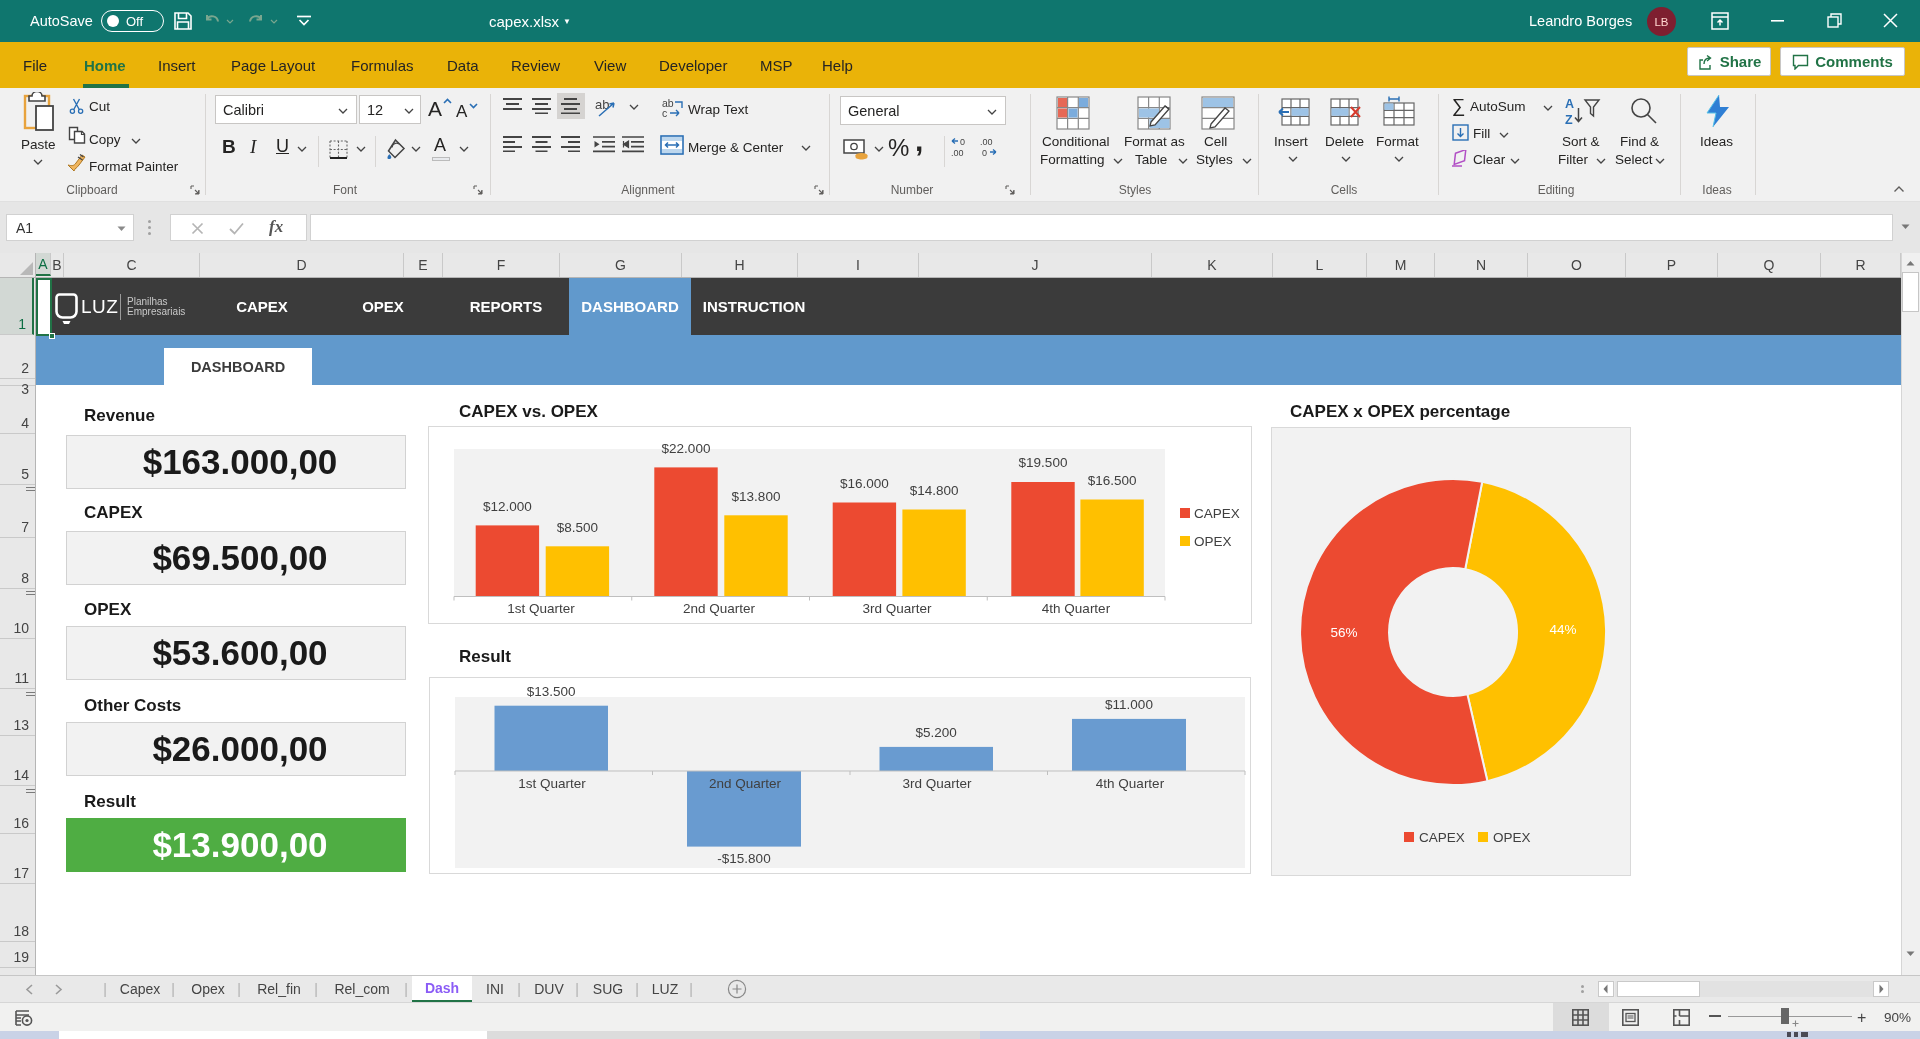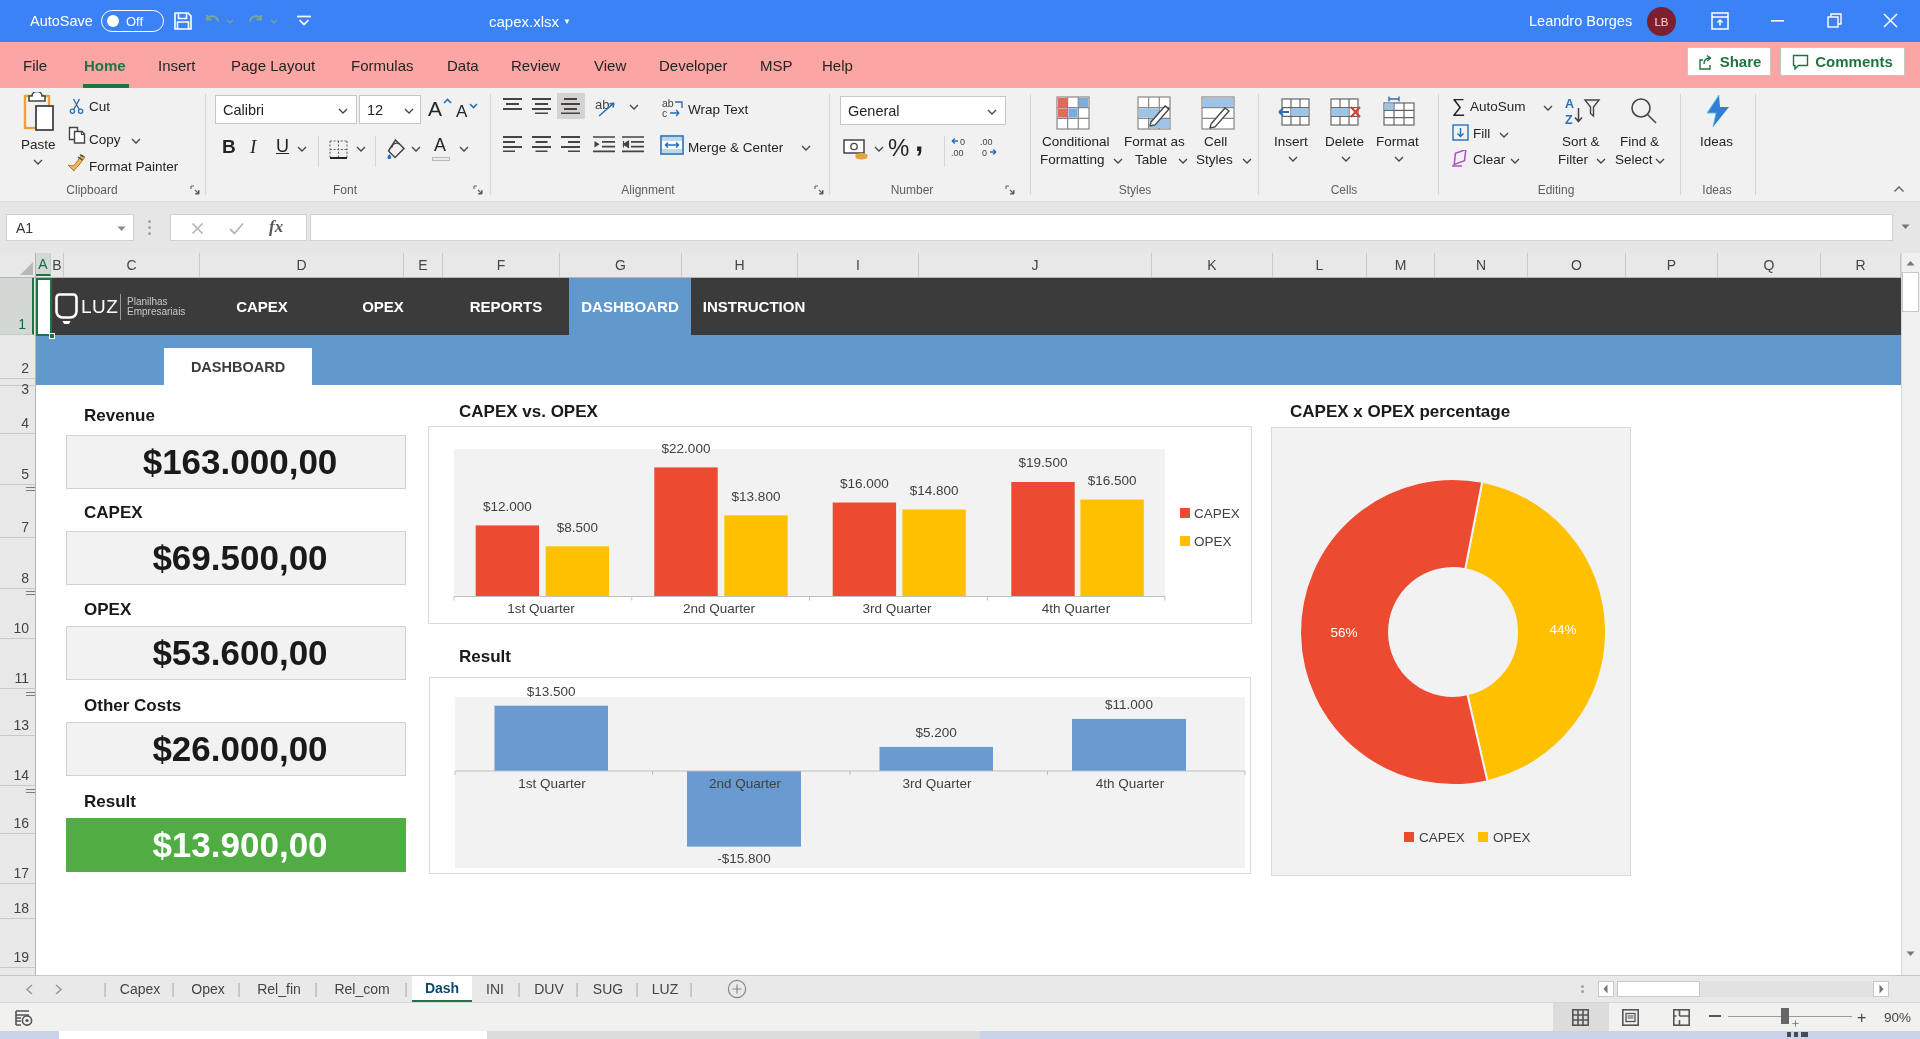--- a/index.html
+++ b/index.html
@@ -1,29 +1,29 @@
 <!DOCTYPE html>
 <html><head>
 <meta charset="utf-8">
 <style>
   * { margin:0; padding:0; box-sizing:border-box; }
   html,body { width:1920px; height:1039px; overflow:hidden; }
   body { font-family:"Liberation Sans", sans-serif; position:relative; background:#fff; }
   .abs { position:absolute; }
 
   
-  #titlebar { left:0; top:0; width:1920px; height:42px; background:#3b82f6; color:#fff; }
+  #titlebar { left:0; top:0; width:1920px; height:42px; background:#0f766e; color:#fff; }
   .tb-item { position:absolute; top:0; height:42px; display:flex; align-items:center; color:#fff; }
   #autosave-pill { position:absolute; left:101px; top:10px; width:63px; height:22px; border:1px solid #fff; border-radius:11px;
      display:flex; align-items:center; font-size:12px; }
   #autosave-pill .dot { width:12px; height:12px; background:#fff; border-radius:50%; margin-left:5px; }
   #autosave-pill .offtxt { margin-left:7px; font-size:13px; }
 
   
-  #tabrow { left:0; top:42px; width:1920px; height:46px; background:#fca5a5;text-align:right; }
+  #tabrow { left:0; top:42px; width:1920px; height:46px; background:#eab308;text-align:right; }
   .rtab { position:absolute; top:0; height:46px; display:flex; align-items:center; font-size:15px; color:#252423; }
   .btn-sh { position:absolute; background:#fff; border:1px solid #c8c6c4; border-radius:2px; height:29px; top:5px;
     display:flex; align-items:center; justify-content:center; color:#217346; font-size:15px; font-weight:700; }
 
   
   #ribbon { left:0; top:88px; width:1920px; height:114px; background:#f1f1f1; border-bottom:1px solid #e0e0e0; }
   .grplabel { position:absolute; bottom:4px; font-size:12px; color:#605e5c; width:200px; text-align:center; }
   .gdiv { position:absolute; top:6px; bottom:6px; width:1px; background:#d8d6d4; }
   .launcher { position:absolute; bottom:6px; width:10px; height:10px; }
   .ricon { position:absolute; }
@@ -501,21 +501,21 @@
       <div class="rh" style="top:109px; height:47px;">4</div>
       <div class="rh" style="top:157px; height:50px;">5</div>
       <div class="rh" style="top:208px; height:52px;">7</div>
       <div class="rh" style="top:261px; height:50px;">8</div>
       <div class="rh" style="top:312px; height:49px;">10</div>
       <div class="rh" style="top:362px; height:49px;">11</div>
       <div class="rh" style="top:412px; height:46px;">13</div>
       <div class="rh" style="top:459px; height:49px;">14</div>
       <div class="rh" style="top:509px; height:47px;">16</div>
       <div class="rh" style="top:557px; height:49px;">17</div>
-      <div class="rh" style="top:607px; height:34px;">18</div>
+      <div class="rh" style="top:630px; height:34px;">18</div>
       <div class="rh" style="top:649px; height:41px;">19</div>
       <div class="abs" style="left:26px; top:209px; width:9px; height:1px; background:#7a7a7a;"></div>
       <div class="abs" style="left:26px; top:212px; width:9px; height:1px; background:#7a7a7a;"></div>
       <div class="abs" style="left:26px; top:313px; width:9px; height:1px; background:#7a7a7a;"></div>
       <div class="abs" style="left:26px; top:316px; width:9px; height:1px; background:#7a7a7a;"></div>
       <div class="abs" style="left:26px; top:414px; width:9px; height:1px; background:#7a7a7a;"></div>
       <div class="abs" style="left:26px; top:417px; width:9px; height:1px; background:#7a7a7a;"></div>
       <div class="abs" style="left:26px; top:511px; width:9px; height:1px; background:#7a7a7a;"></div>
       <div class="abs" style="left:26px; top:514px; width:9px; height:1px; background:#7a7a7a;"></div>
     </div>
@@ -659,21 +659,21 @@
     </svg>
     <div class="stab" style="left:104px; width:2px; color:#b0b0b0;">|</div>
     <div class="stab" style="left:112px; width:56px;">Capex</div>
     <div class="stab" style="left:172px; width:2px; color:#b0b0b0;">|</div>
     <div class="stab" style="left:182px; width:52px;">Opex</div>
     <div class="stab" style="left:238px; width:2px; color:#b0b0b0;">|</div>
     <div class="stab" style="left:247px; width:64px;">Rel_fin</div>
     <div class="stab" style="left:315px; width:2px; color:#b0b0b0;">|</div>
     <div class="stab" style="left:322px; width:80px;">Rel_com</div>
     <div class="stab" style="left:405px; width:2px; color:#b0b0b0;">|</div>
-    <div class="stab" style="left:412px; width:60px; background:#fff; color:#0c4a6e; font-weight:700; border-bottom:2px solid #217346;">Dash</div>
+    <div class="stab" style="left:412px; width:60px; background:#fff; color:#8b5cf6; font-weight:700; border-bottom:2px solid #217346;">Dash</div>
     <div class="stab" style="left:474px; width:42px;">INI</div>
     <div class="stab" style="left:518px; width:2px; color:#b0b0b0;">|</div>
     <div class="stab" style="left:526px; width:46px;">DUV</div>
     <div class="stab" style="left:576px; width:2px; color:#b0b0b0;">|</div>
     <div class="stab" style="left:584px; width:48px;">SUG</div>
     <div class="stab" style="left:636px; width:2px; color:#b0b0b0;">|</div>
     <div class="stab" style="left:642px; width:46px;">LUZ</div>
     <div class="stab" style="left:690px; width:2px; color:#b0b0b0;">|</div>
     <svg class="abs" style="left:727px; top:3px;" width="20" height="20" viewBox="0 0 20 20">
       <circle cx="10" cy="10" r="8.6" fill="none" stroke="#888" stroke-width="1.2"></circle>

